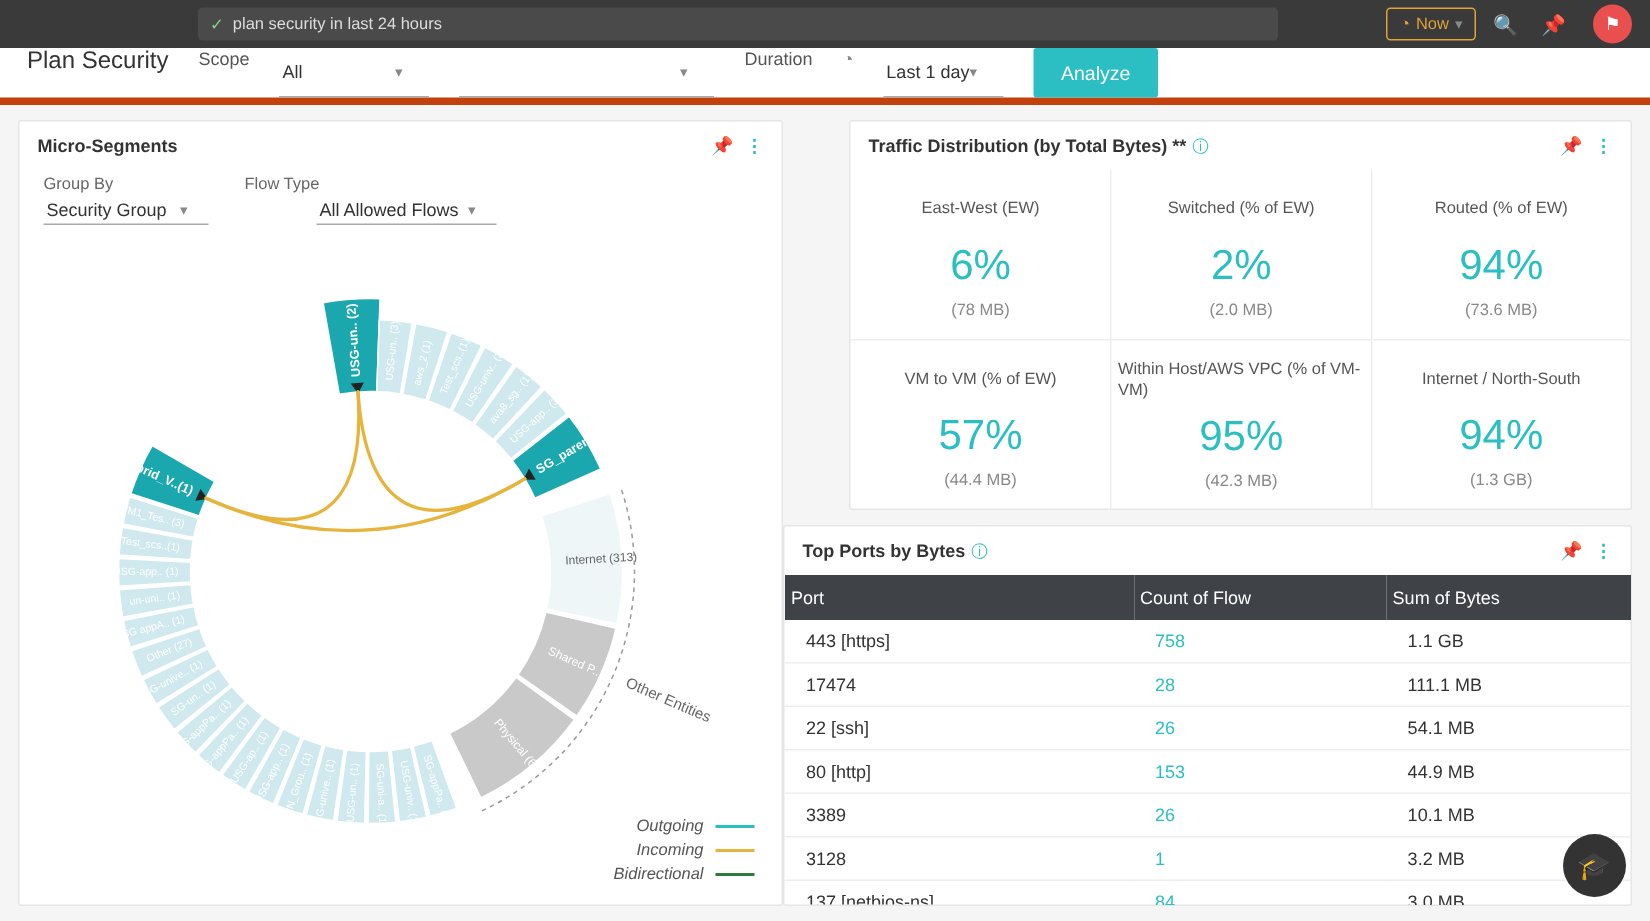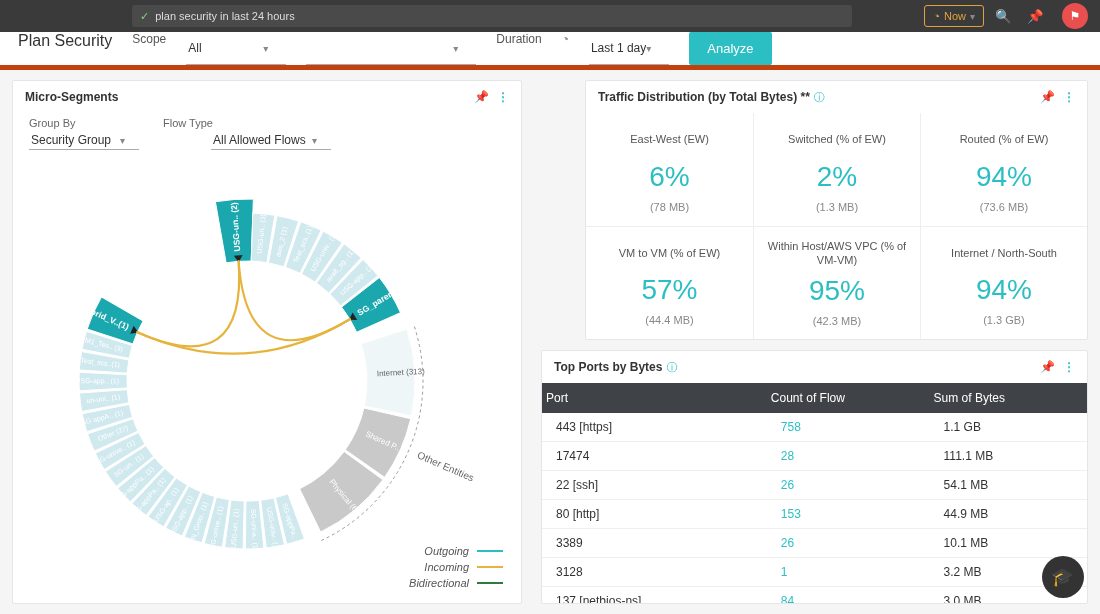--- a/index.html
+++ b/index.html
@@ -18,21 +18,21 @@
   .page-title { font-size: 16px; font-weight: 400; color: #333; }
   .filter-label { font-size: 12px; color: #555; }
   .filter-select { border: none; border-bottom: 1px solid #aaa; background: transparent; font-size: 12px; padding: 2px 18px 2px 2px; color: #333; min-width: 100px; position: relative; display: flex; align-items: center; justify-content: space-between; }
   .filter-select.wide { min-width: 170px; }
   .filter-select.small { min-width: 70px; }
   .chevron-down { font-size: 10px; color: #888; }
   .analyze-btn { background: #2bbfc4; color: #fff; border: none; padding: 6px 18px; font-size: 13px; border-radius: 2px; cursor: pointer; }
   .clock-icon { color: #888; font-size: 12px; }
 
   
-  .main { display: flex; gap: 19px; padding: 10px 12px; height: calc(100% - 70px); }
+  .main { display: flex; gap: 0; padding: 10px 12px; height: calc(100% - 70px); }
 
   .card { background: #fff; border: 1px solid #e6e6e6; border-radius: 2px; display: flex; flex-direction: column; }
   .card-left { flex: 0 0 510px; height: 100%; }
   .right-col { flex: 1; display: flex; flex-direction: column; gap: 10px; height: 100%; }
   .card-traffic { flex: 0 0 260px; margin-left: 44px; }
   .card-ports { flex: 1; overflow: hidden; }
 
   .card-header { height: 32px; display: flex; align-items: center; padding: 0 12px; font-size: 12px; font-weight: 600; color: #333; border-bottom: 0; }
   .card-header .title { flex: 1; display: flex; align-items: center; gap: 4px; }
   .info-icon { color: #2bbfc4; font-size: 11px; font-weight: normal; }
@@ -49,21 +49,21 @@
   .chord-wrap { flex: 1; display: flex; align-items: center; justify-content: center; position: relative; }
   .legend { position: absolute; right: 18px; bottom: 14px; font-size: 11px; color: #555; display: flex; flex-direction: column; gap: 4px; }
   .legend-row { display: flex; align-items: center; justify-content: flex-end; gap: 8px; font-style: italic; }
   .legend-swatch { width: 26px; height: 2px; }
 
   
   .traffic-grid { display: grid; grid-template-columns: 1fr 1fr 1fr; grid-template-rows: 1fr 1fr; flex: 1; }
   .traffic-cell { border-left: 1px solid #eee; border-top: 1px solid #eee; display: flex; flex-direction: column; align-items: center; justify-content: center; gap: 8px; padding: 8px 4px; }
   .traffic-cell:nth-child(-n+3) { border-top: none; }
   .traffic-cell:nth-child(3n+1) { border-left: none; }
-  .tc-label { font-size: 11px; color: #555; text-align: center; line-height: 1.3; min-height: 26px; display: flex; align-items: center; }
+  .tc-label { font-size: 11px; color: #555; line-height: 1.3; min-height: 26px; display: flex; align-items: center; }
   .tc-value { font-size: 28px; color: #2bbfc4; font-weight: 300; }
   .tc-sub { font-size: 11px; color: #888; }
 
   
   .ports-table { width: 100%; border-collapse: collapse; font-size: 12px; }
   .ports-table thead th { background: #3f4246; color: #fff; font-weight: 500; text-align: left; padding: 8px 4px; font-size: 12px; }
   .ports-table tbody td { padding: 7px 14px; border-bottom: 1px solid #eee; color: #333; }
   .ports-table tbody td.count-col { color: #2bbfc4; }
   .ports-body { overflow-y: auto; flex: 1; }
 
@@ -247,21 +247,21 @@
       </div>
       <div class="traffic-grid" id="traffic-grid">
           <div class="traffic-cell">
             <div class="tc-label">East-West (EW)</div>
             <div class="tc-value">6%</div>
             <div class="tc-sub">(78 MB)</div>
           </div>
           <div class="traffic-cell">
             <div class="tc-label">Switched (% of EW)</div>
             <div class="tc-value">2%</div>
-            <div class="tc-sub">(1.3 MB)</div>
+            <div class="tc-sub">(2.0 MB)</div>
           </div>
           <div class="traffic-cell">
             <div class="tc-label">Routed (% of EW)</div>
             <div class="tc-value">94%</div>
             <div class="tc-sub">(73.6 MB)</div>
           </div>
           <div class="traffic-cell">
             <div class="tc-label">VM to VM (% of EW)</div>
             <div class="tc-value">57%</div>
             <div class="tc-sub">(44.4 MB)</div>

